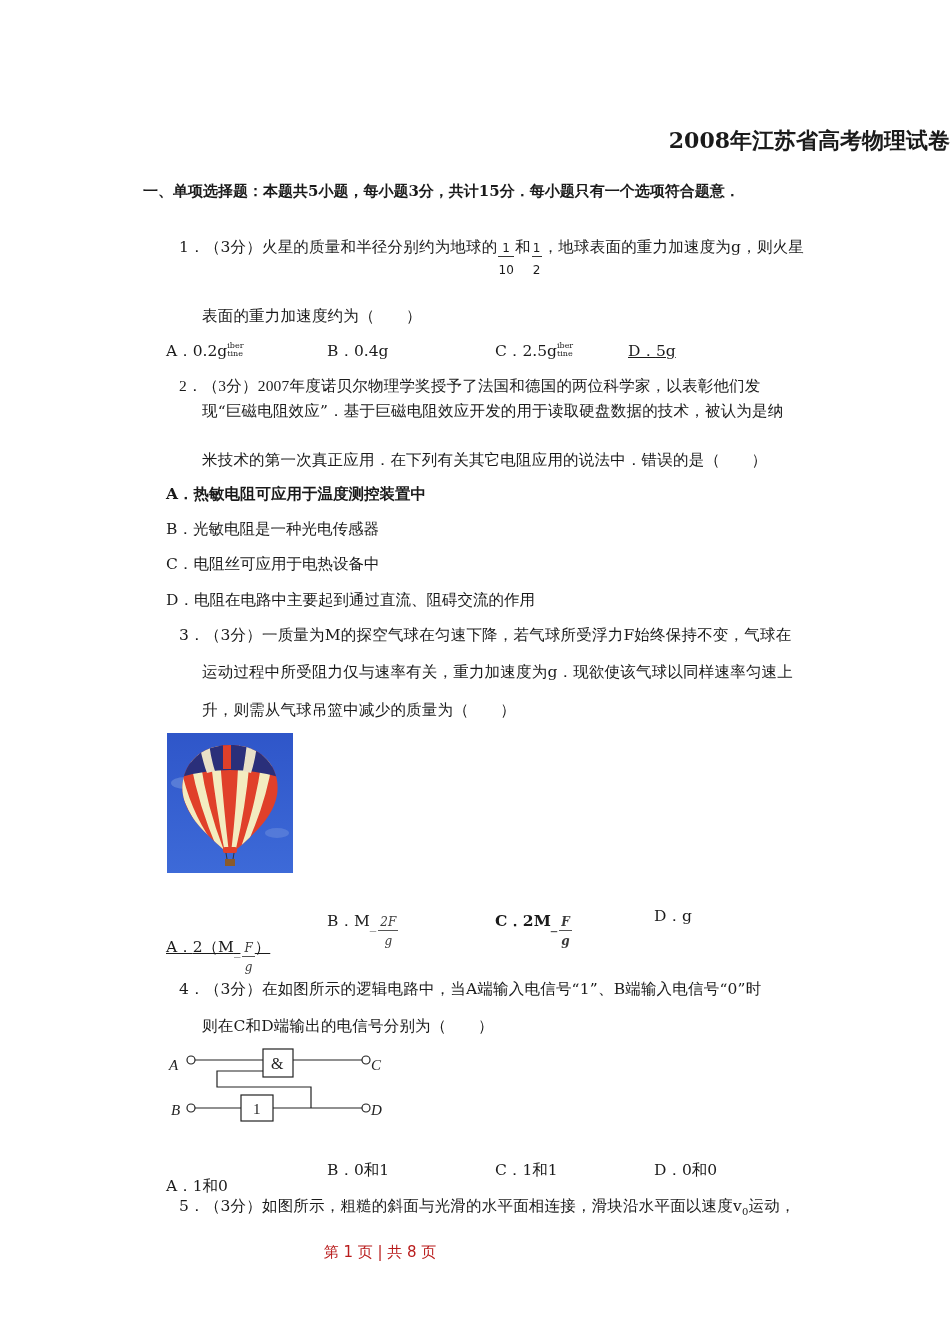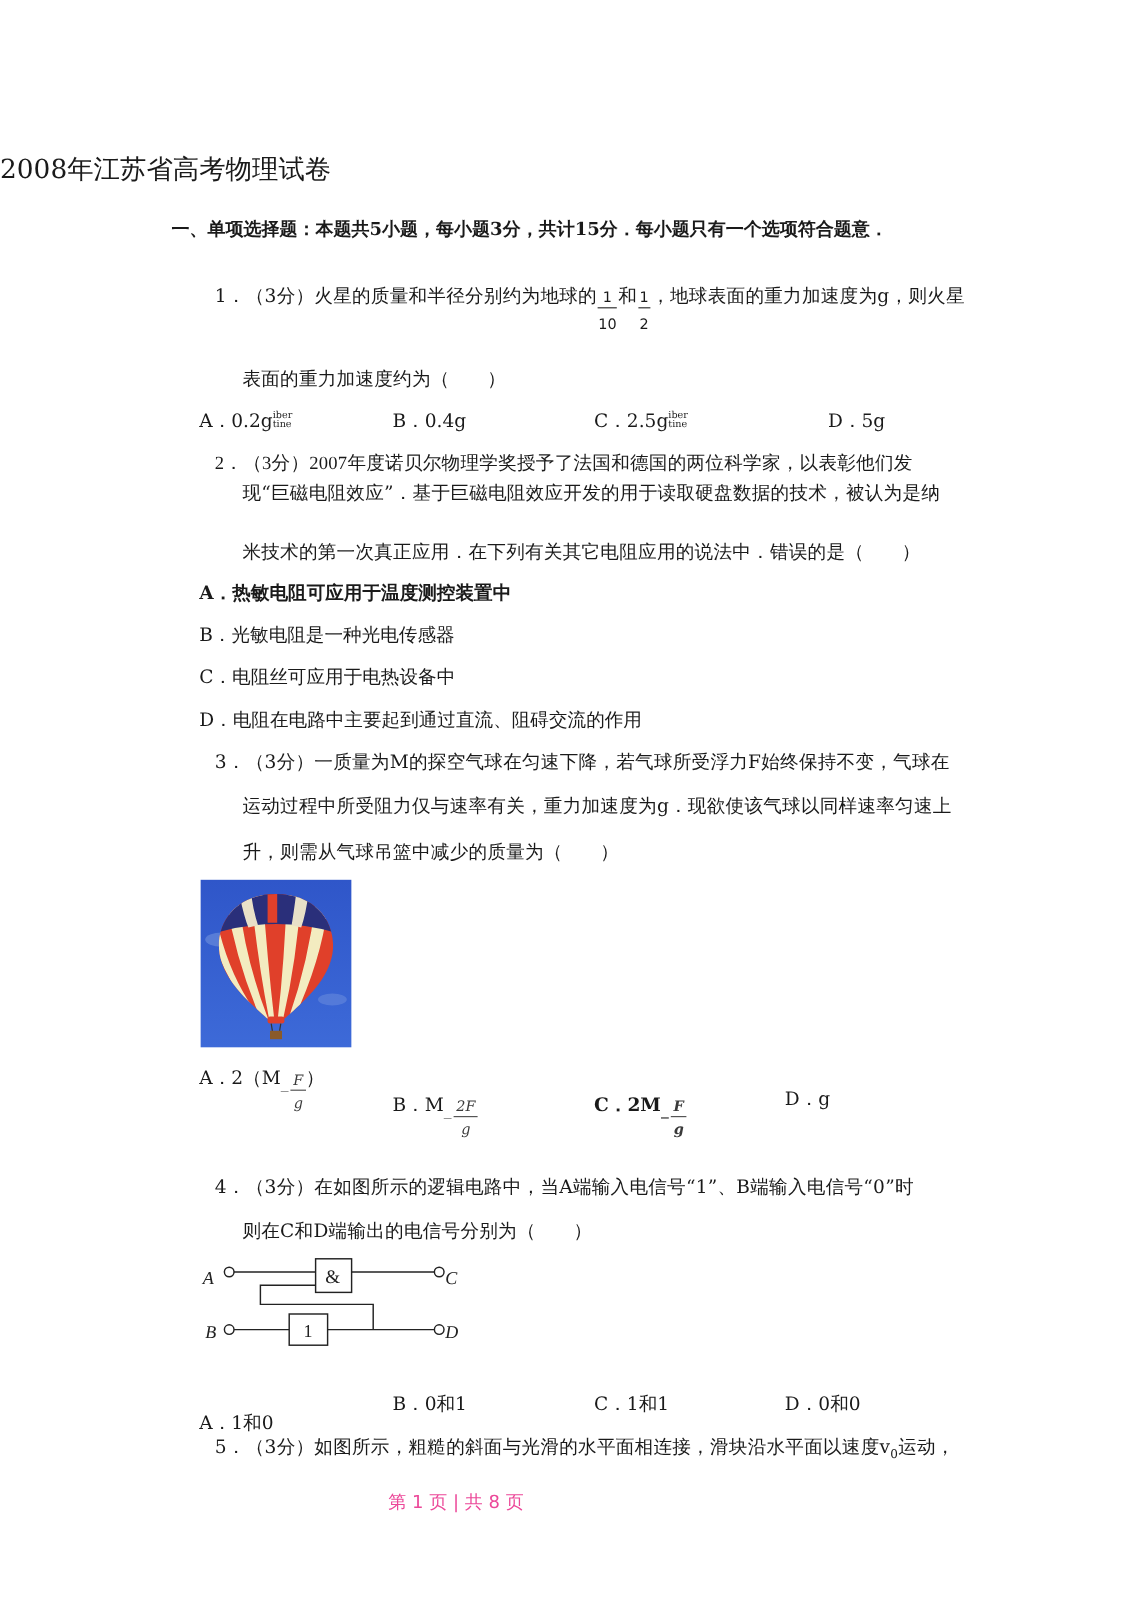--- a/index.html
+++ b/index.html
@@ -1,50 +1,50 @@
 <!DOCTYPE html>
 <html><head>
 <meta charset="utf-8">
 <style>
   html, body { margin: 0; padding: 0; background: #ffffff; }
   body { width: 950px; height: 1344px; position: relative; overflow: hidden;
          font-family: "DejaVu Serif", "Liberation Serif", serif; color: #1a1a1a; }
   .abs { position: absolute; white-space: nowrap; }
-  .title { left: 0; width: 950px; text-align: left; top: 126px; font-size: 22px; font-weight: normal; letter-spacing: 0px; }
+  .title { left: 0; width: 950px; text-align: right; top: 126px; font-size: 22px; font-weight: bold; letter-spacing: 0px; }
   .section { left: 143px; top: 182px; font-size: 15px; font-weight: bold; }
   .line { font-size: 15.5px; letter-spacing: 0.2px; margin-left: 36px; }
   .opt { font-size: 15.5px; }
   .frac { display: inline-block; vertical-align: middle; text-align: center; font-family: "DejaVu Sans", sans-serif; font-size: 12px; line-height: 1; margin: 0 1px; position: relative; top: 11px; }
   .frac .num { display: block; border-bottom: 1px solid #333; padding: 0 1px 2px; }
   .frac .den { display: block; padding-top: 7px; }
   .ifrac { display: inline-block; vertical-align: middle; text-align: center; font-family: "DejaVu Serif", serif; font-style: italic; font-size: 12px; color: #3a3a3a; line-height: 1; position: relative; top: 10px; margin-left: 2px; }
   .ifrac .num { display: block; border-bottom: 1px solid #555; padding: 0 2px 2px; }
   .ifrac .den { display: block; padding-top: 4px; }
   .minus { font-size: 13px; position: relative; top: 3px; color: #555; }
   .tiny { display: inline-block; font-size: 8px; line-height: 8px; vertical-align: middle; position: relative; top: -2px; }
   .tiny span { display: block; }
   .balloon { left: 167px; top: 733px; width: 126px; height: 140px; }
   .circuit { left: 165px; top: 1045px; width: 240px; height: 80px; }
-  .footer { left: 0; width: 760px; text-align: center; top: 1243px; font-family: "DejaVu Sans", sans-serif; font-size: 15px; color: #ec4899; }
+  .footer { left: 0; width: 760px; text-align: center; top: 1243px; font-family: "DejaVu Sans", sans-serif; font-size: 15px; color: #b91c1c; }
   sub { font-size: 10px; }
 </style>
 </head>
 <body>
 
 <div class="abs title">2008年江苏省高考物理试卷</div>
 <div class="abs section">一、单项选择题：本题共5小题，每小题3分，共计15分．每小题只有一个选项符合题意．</div>
 
 <div class="abs line" style="left:143px; top:231px;">
   <span>1．</span><span>（3分）火星的质量和半径分别约为地球的</span><span class="frac"><span class="num">1</span><span class="den">10</span></span><span>和</span><span class="frac"><span class="num">1</span><span class="den">2</span></span><span>，地球表面的重力加速度为g，则火星</span>
 </div>
 <div class="abs line" style="left:166px; top:306px;">表面的重力加速度约为（　　）</div>
 <div class="abs opt" style="left:166px; top:341px;"><span>A．</span><span>0.2g</span><span class="tiny"><span>iber</span><span>tine</span></span></div>
 <div class="abs opt" style="left:327px; top:341px;"><span>B．</span><span>0.4g</span></div>
 <div class="abs opt" style="left:495px; top:341px;"><span>C．</span><span>2.5g</span><span class="tiny"><span>iber</span><span>tine</span></span></div>
-<div class="abs opt" style="left:690px; top:341px;"><span>D．</span><span>5g</span></div>
+<div class="abs opt" style="left:628px; top:341px;text-decoration:underline;"><span>D．</span><span>5g</span></div>
 
 <div class="abs line" style="left:143px; top:376px;font-family:Liberation Serif, serif;"><span>2．</span><span>（3分）2007年度诺贝尔物理学奖授予了法国和德国的两位科学家，以表彰他们发</span></div>
 <div class="abs line" style="left:166px; top:401px;">现“巨磁电阻效应”．基于巨磁电阻效应开发的用于读取硬盘数据的技术，被认为是纳</div>
 <div class="abs line" style="left:166px; top:450px;">米技术的第一次真正应用．在下列有关其它电阻应用的说法中．错误的是（　　）</div>
 <div class="abs opt" style="left:166px; top:484px;font-weight:bold;"><span>A．</span><span>热敏电阻可应用于温度测控装置中</span></div>
 <div class="abs opt" style="left:166px; top:519px;"><span>B．</span><span>光敏电阻是一种光电传感器</span></div>
 <div class="abs opt" style="left:166px; top:554px;"><span>C．</span><span>电阻丝可应用于电热设备中</span></div>
 <div class="abs opt" style="left:166px; top:590px;"><span>D．</span><span>电阻在电路中主要起到通过直流、阻碍交流的作用</span></div>
 
 <div class="abs line" style="left:143px; top:625px;"><span>3．</span><span>（3分）一质量为M的探空气球在匀速下降，若气球所受浮力F始终保持不变，气球在</span></div>
@@ -77,21 +77,21 @@
       <path d="M56 10 L56 36 L64 36 L64 10 Z" fill="#e0402a"></path>
       <path d="M80 10 Q78 26 76 38 L84 40 Q88 28 90 12 Z" fill="#e8e0c8"></path>
     </g>
     <rect x="56" y="114" width="14" height="6" rx="2" fill="#e0402a"></rect>
     <line x1="59" y1="120" x2="60" y2="126" stroke="#333" stroke-width="1"></line>
     <line x1="67" y1="120" x2="66" y2="126" stroke="#333" stroke-width="1"></line>
     <rect x="58" y="126" width="10" height="7" fill="#8a5a2a"></rect>
   </svg>
 </div>
 
-<div class="abs opt" style="left:166px; top:884px;"><span>A．</span><span>2（M</span><span class="minus">_</span><span class="ifrac"><span class="num">F</span><span class="den">g</span></span><span>）</span></div>
+<div class="abs opt" style="left:166px; top:932px;text-decoration:underline;"><span>A．</span><span>2（M</span><span class="minus">_</span><span class="ifrac"><span class="num">F</span><span class="den">g</span></span><span>）</span></div>
 <div class="abs opt" style="left:327px; top:906px;"><span>B．</span><span>M</span><span class="minus">_</span><span class="ifrac"><span class="num">2F</span><span class="den">g</span></span></div>
 <div class="abs opt" style="left:495px; top:906px;font-weight:bold;"><span>C．</span><span>2M</span><span class="minus">_</span><span class="ifrac"><span class="num">F</span><span class="den">g</span></span></div>
 <div class="abs opt" style="left:654px; top:906px;"><span>D．</span><span>g</span></div>
 
 <div class="abs line" style="left:143px; top:979px;"><span>4．</span><span>（3分）在如图所示的逻辑电路中，当A端输入电信号“1”、B端输入电信号“0”时</span></div>
 <div class="abs line" style="left:166px; top:1016px;">则在C和D端输出的电信号分别为（　　）</div>
 
 <div class="abs circuit">
   <svg width="240" height="80" viewBox="0 0 240 80" font-family="Liberation Serif, serif">
     <text x="4" y="25" font-size="15" font-style="italic" fill="#222">A</text>

